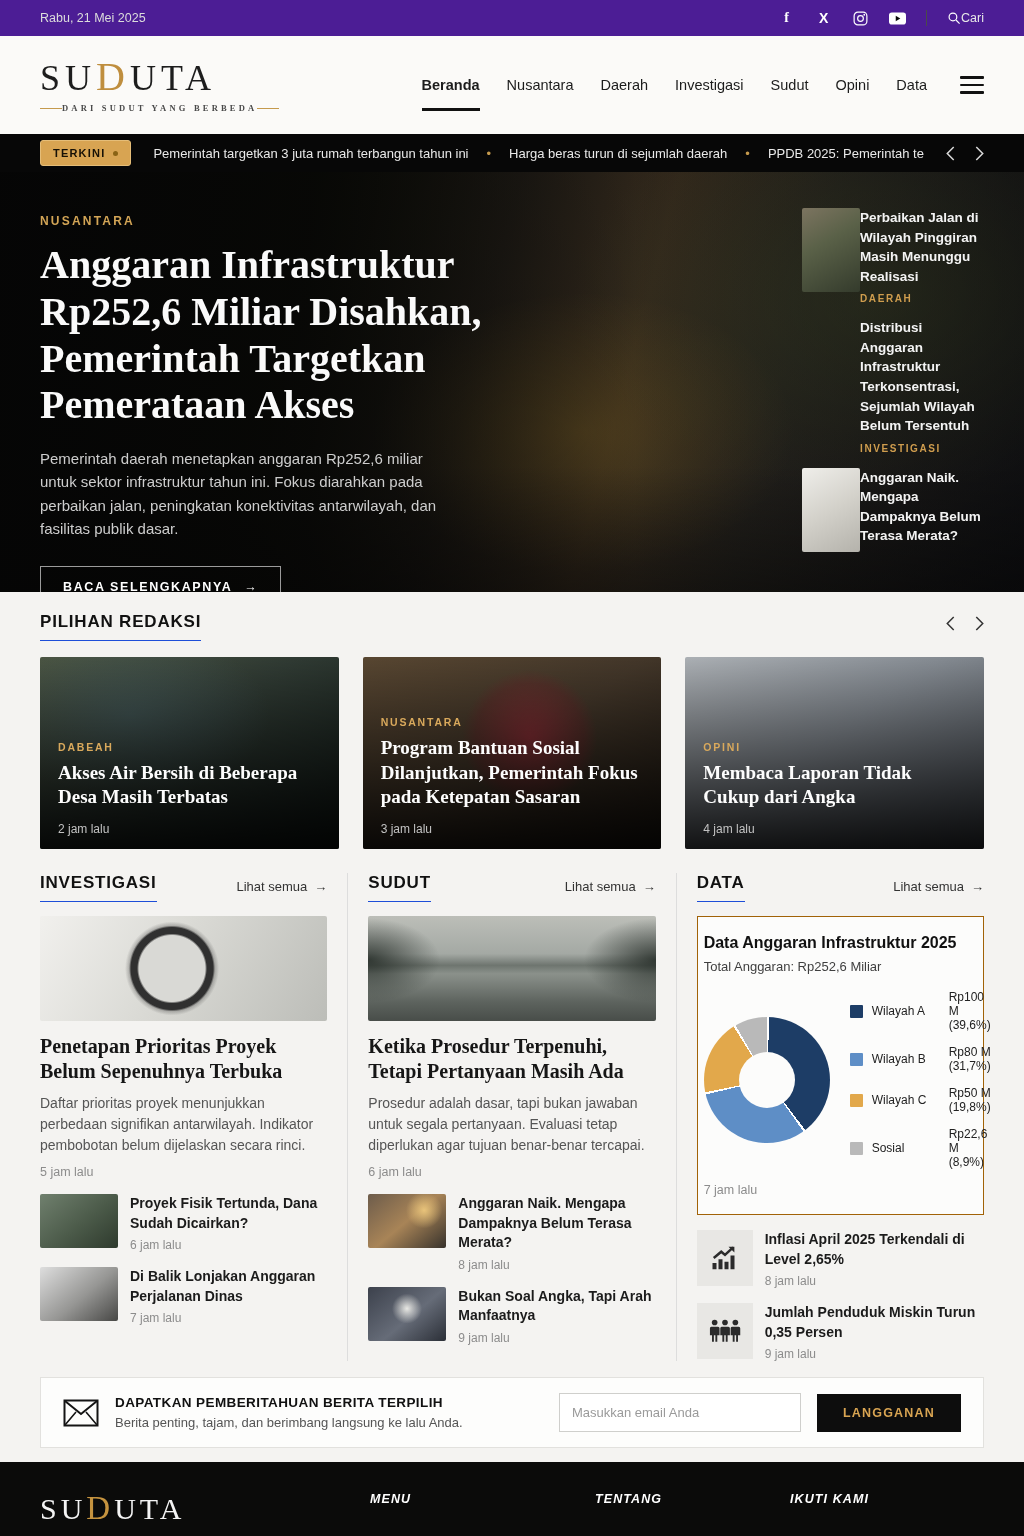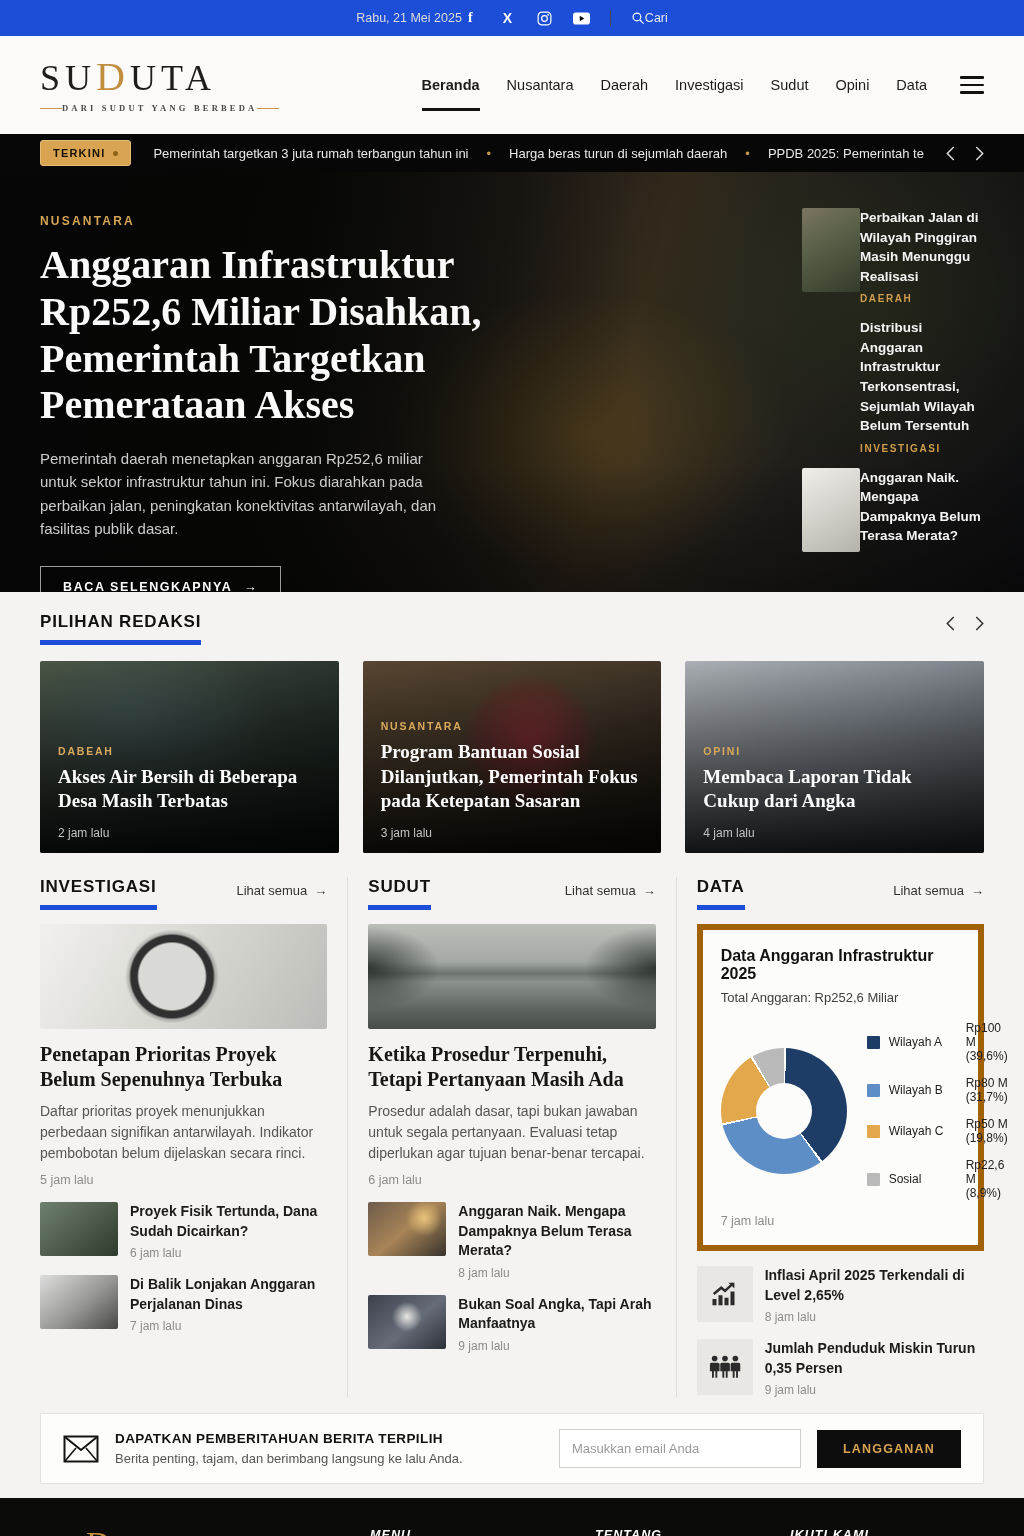--- a/index.html
+++ b/index.html
@@ -5,22 +5,22 @@
   * { margin:0; padding:0; box-sizing:border-box; }
   html,body { width:1024px; }
   body {
     height:1536px; overflow:hidden; background:#f4f3f1;
     font-family:"Liberation Sans","DejaVu Sans",sans-serif;
     display:flex; flex-direction:column;
   }
   .serif { font-family:"Liberation Serif","DejaVu Serif",serif; }
 
   
-  .topbar { height:36px; background:#1d4ed8; color:#e8e8e8; display:flex;
-    align-items:center; justify-content:center; padding:0 40px; flex:none; }
+  .topbar { height:36px; background:#4c1d95; color:#e8e8e8; display:flex;
+    align-items:center; justify-content:space-between; padding:0 40px; flex:none; }
   .topbar-date { font-size:12.5px; color:#dcdcdc; }
   .topbar-right { display:flex; align-items:center; gap:20px; }
   .soc { width:17px; height:17px; display:flex; align-items:center; justify-content:center;
     color:#fff; font-size:14px; font-weight:bold; cursor:pointer; }
   .vdiv { width:1px; height:16px; background:#4a4a4a; }
   .search-box { display:flex; align-items:center; font-size:12.5px; cursor:pointer; color:#e8e8e8; }
 
   
   .header { height:98px; background:#fbfaf8; display:flex; align-items:center;
     justify-content:space-between; padding:0 40px; flex:none; }
@@ -76,21 +76,21 @@
   .thumb-lake { background:linear-gradient(150deg,#97a8b1 0%,#5d717c9 45%,#3a464e 100%),
                 linear-gradient(150deg,#97a8b1,#5d717c,#3a464e); }
   .thumb-docs { background:linear-gradient(150deg,#efeeea 0%,#d3d1ca 50%,#b4b2ab 100%); }
   .side-title { font-size:13.5px; font-weight:bold; color:#f3f3f3; line-height:1.45; }
   .side-cat { margin-top:7px; font-size:10px; font-weight:bold; letter-spacing:1.6px; color:#cf9d4e; }
 
   
   .editors { padding:20px 40px 16px; flex:none; }
   .sec-row { display:flex; justify-content:space-between; align-items:flex-start; }
   .sec-title { display:inline-block; font-size:17px; font-weight:800; letter-spacing:0.8px;
-    color:#111; padding-bottom:8px; border-bottom:5px solid #1d4ed8; }
+    color:#111; padding-bottom:8px; border-bottom:1px solid #1d4ed8; }
   .sec-arrows { display:flex; gap:20px; align-items:center; padding-top:4px; }
   .cards { display:flex; gap:24px; margin-top:16px; }
   .card { flex:1; height:192px; position:relative; border-radius:2px; overflow:hidden; cursor:pointer; }
   .card-img { position:absolute; inset:0; }
   .img-water { background:radial-gradient(ellipse 200px 120px at 30% 30%, rgba(80,110,120,0.5), transparent 70%),
     linear-gradient(145deg,#55604a 0%,#36423a 45%,#141e1a 100%); }
   .img-redcard { background:radial-gradient(circle 90px at 56% 42%, #93333a, rgba(120,40,45,0.4) 60%, transparent 75%),
     linear-gradient(145deg,#645038 0%,#4c3e2f 50%,#241d15 100%); }
   .img-pen { background:linear-gradient(145deg,#c3c8cd 0%,#979ea6 45%,#555b63 100%); }
   .card::after { content:""; position:absolute; inset:0;
@@ -123,21 +123,21 @@
   .thumb-canal { background:linear-gradient(140deg,#70806e 0%,#4b5a49 55%,#2e3a2d 100%); }
   .thumb-car { background:linear-gradient(140deg,#dedede 0%,#969694 55%,#474745 100%); }
   .thumb-sunset { background:radial-gradient(circle 26px at 72% 30%, #e8c37a, transparent 70%),
     linear-gradient(140deg,#6d5c4b 0%,#a88457 50%,#37322c 100%); }
   .thumb-meeting { background:radial-gradient(circle 20px at 50% 40%, #e8e8e4, transparent 75%),
     linear-gradient(140deg,#3c414c 0%,#666c78 55%,#2b2f37 100%); }
   .col-item-title { font-size:14px; font-weight:bold; color:#1b1b1b; line-height:1.4; }
   .col-item-time { font-size:12px; color:#8c8c8c; margin-top:5px; }
 
   
-  .data-card { border:6px solid #a16207; background:#fcfcfb; padding:17px 18px; margin-top:14px; }
+  .data-card { border:1px solid #a16207; background:#fcfcfb; padding:17px 6px; margin-top:14px; }
   .data-card-title { font-size:16px; font-weight:800; color:#111; }
   .data-card-sub { font-size:13px; color:#3f3f3f; margin-top:7px; }
   .donut-row { display:flex; align-items:center; gap:20px; margin-top:16px; }
   .donut { width:126px; height:126px; border-radius:50%; position:relative; flex:none; }
   .donut-hole { position:absolute; inset:35px; background:#fcfcfb; border-radius:50%; }
   .legend { display:flex; flex-direction:column; gap:13px; }
   .legend-row { display:flex; align-items:center; gap:9px; font-size:12px; color:#222; }
   .legend-swatch { width:13px; height:13px; border-radius:1px; flex:none; }
   .legend-label { width:68px; flex:none; }
   .data-time { font-size:12.5px; color:#8c8c8c; margin-top:14px; }

